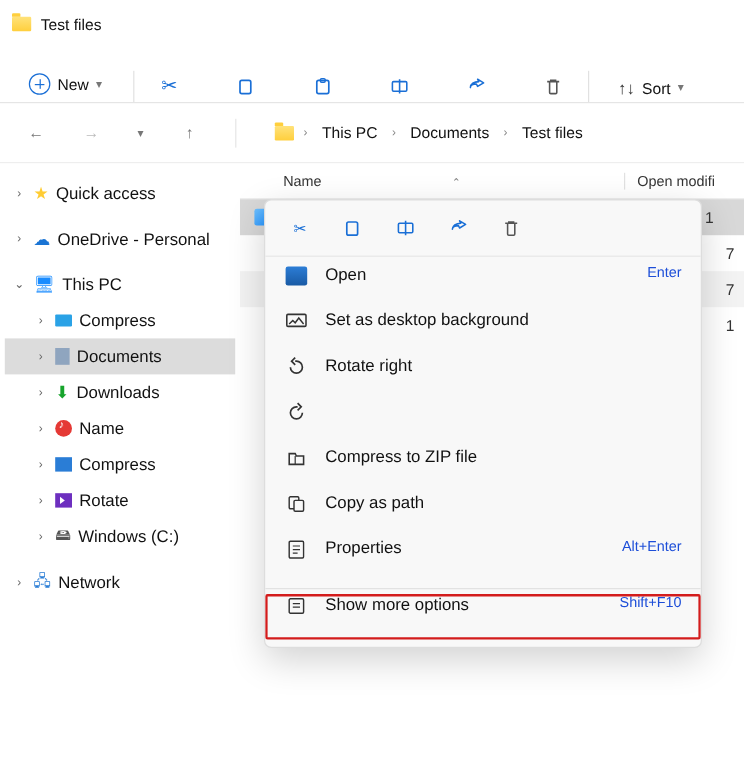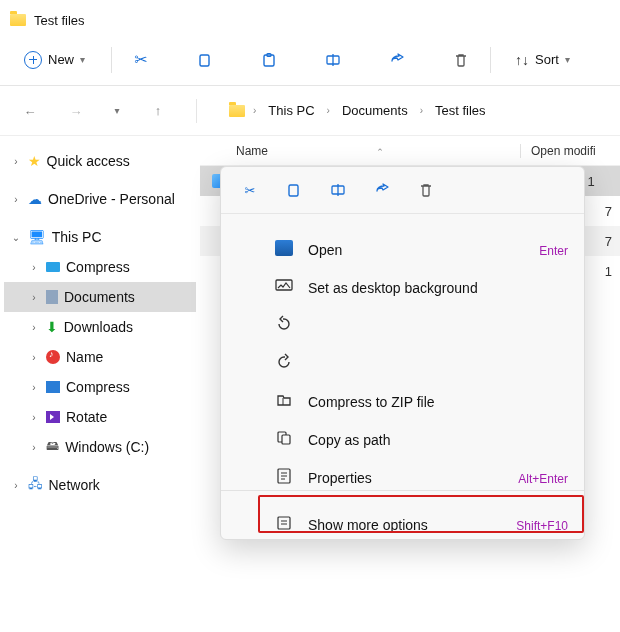--- a/index.html
+++ b/index.html
@@ -5,21 +5,21 @@
   * { box-sizing: border-box; margin: 0; padding: 0; font-family: "Segoe UI", Arial, sans-serif; }
   body { width: 620px; height: 632px; background: #fff; overflow: hidden; font-size: 13px; color: #111; position: relative; }
 
   
   .title-bar { height: 34px; display: flex; align-items: center; gap: 8px; padding: 6px 10px 0 10px; }
   .folder-icon { width: 16px; height: 12px; background: linear-gradient(#ffe27a,#ffcf3d); border-radius: 1px; display:inline-block; position:relative; }
   .folder-icon::before { content:""; position:absolute; top:-3px; left:0; width:7px; height:3px; background:#ffcf3d; border-radius:1px 1px 0 0; }
   .title-text { font-size: 13px; }
 
   
-  .toolbar { height: 52px; border-bottom: 1px solid #e5e5e5; display: flex; align-items: center; padding: 0 14px; gap: 4px; }
+  .toolbar { height: 52px; border-bottom: 1px solid #e5e5e5; display: flex; align-items: flex-end; padding: 0 14px; gap: 4px; }
   .new-btn { display:flex; align-items:center; gap:6px; padding: 6px 10px; border-radius: 4px; cursor:pointer; }
   .circ-plus { width:18px; height:18px; border:1.4px solid #1a6fd6; border-radius:50%; position:relative; color:#1a6fd6; }
   .circ-plus::before,.circ-plus::after { content:""; position:absolute; background:#1a6fd6; }
   .circ-plus::before { left:4px; right:4px; top:7.5px; height:1.4px; }
   .circ-plus::after  { top:4px; bottom:4px; left:7.5px; width:1.4px; }
   .chev { font-size:10px; color:#777; }
   .sep { width:1px; height:26px; background:#e1e1e1; margin: 0 12px; }
   .ticon { width:26px; height:26px; display:flex; align-items:center; justify-content:center; border-radius:4px; color:#1a6fd6; font-size:16px; cursor:pointer; }
   .ticon.gray { color:#555; }
   .tspacer { flex: 0 0 30px; }
@@ -68,24 +68,24 @@
   .fileicon-img { width:16px; height:14px; background:linear-gradient(135deg,#6ec1ff,#1a8cff); display:inline-block; border-radius:2px; }
   .rowtext { margin-left:8px; flex: 0 0 290px; }
   .rowdate { color:#333; }
 
   
   .ctx { position:absolute; left: 20px; top: 30px; width: 365px; background:#f8f8f8; border:1px solid #ddd; border-radius:6px; box-shadow: 0 10px 30px rgba(0,0,0,0.18); overflow:hidden; }
   .ctx-icons { display:flex; align-items:center; gap: 22px; padding: 12px 18px; border-bottom:1px solid #e6e6e6; }
   .ctx-icon { color:#1a6fd6; width:22px; height:22px; display:flex; align-items:center; justify-content:center; border-radius:4px; cursor:pointer; }
   .ctx-icon.gray { color:#555; }
   .ctx-items { padding: 6px 0; }
-  .ctx-item { display:flex; align-items:flex-end; height:38px; padding: 0 16px; gap:14px; font-size:14px; cursor:pointer;margin-left:37px; }
+  .ctx-item { display:flex; align-items:flex-start; height:38px; padding: 0 16px; gap:14px; font-size:14px; cursor:pointer; }
   .ctx-item-icon { width:20px; height:20px; display:flex; align-items:center; justify-content:center; color:#333; }
   .ctx-item-label { flex:1; }
-  .ctx-item-short { color:#a21caf; font-size:12px; }
+  .ctx-item-short { color:#1d4ed8; font-size:12px; }
   .ctx-div { height:1px; background:#e2e2e2; margin: 4px 0; }
   .ctx .highlighted { outline: 2px solid #d31c1c; outline-offset:-2px; border-radius:2px; }
   .pict-ico { width:18px; height:16px; background:linear-gradient(#2c7dd6,#195aa4); display:inline-block; border-radius:2px; }
 </style>
 </head>
 <body>
 
 <div class="title-bar">
   <span class="folder-icon"></span>
   <span class="title-text">Test files</span>
@@ -294,20 +294,21 @@
             </span>
           <span class="ctx-item-label">Set as desktop background</span>
         </div>
         <div class="ctx-item">
           <span class="ctx-item-icon">
               <svg width="18" height="18" viewBox="0 0 18 18">
                 <path d="M4 9a5 5 0 1 0 5-5h-1" fill="none" stroke="#333" stroke-width="1.4"></path>
                 <path d="M8 1l-3 3 3 3" fill="none" stroke="#333" stroke-width="1.4"></path>
               </svg>
             </span>
+          <span class="ctx-item-label">Rotate right</span>
         </div>
         <div class="ctx-item">
           <span class="ctx-item-icon">
               <svg width="18" height="18" viewBox="0 0 18 18">
                 <path d="M14 9a5 5 0 1 1-5-5h1" fill="none" stroke="#333" stroke-width="1.4"></path>
                 <path d="M10 1l3 3-3 3" fill="none" stroke="#333" stroke-width="1.4"></path>
               </svg>
             </span>
         </div>
         <div class="ctx-item">

